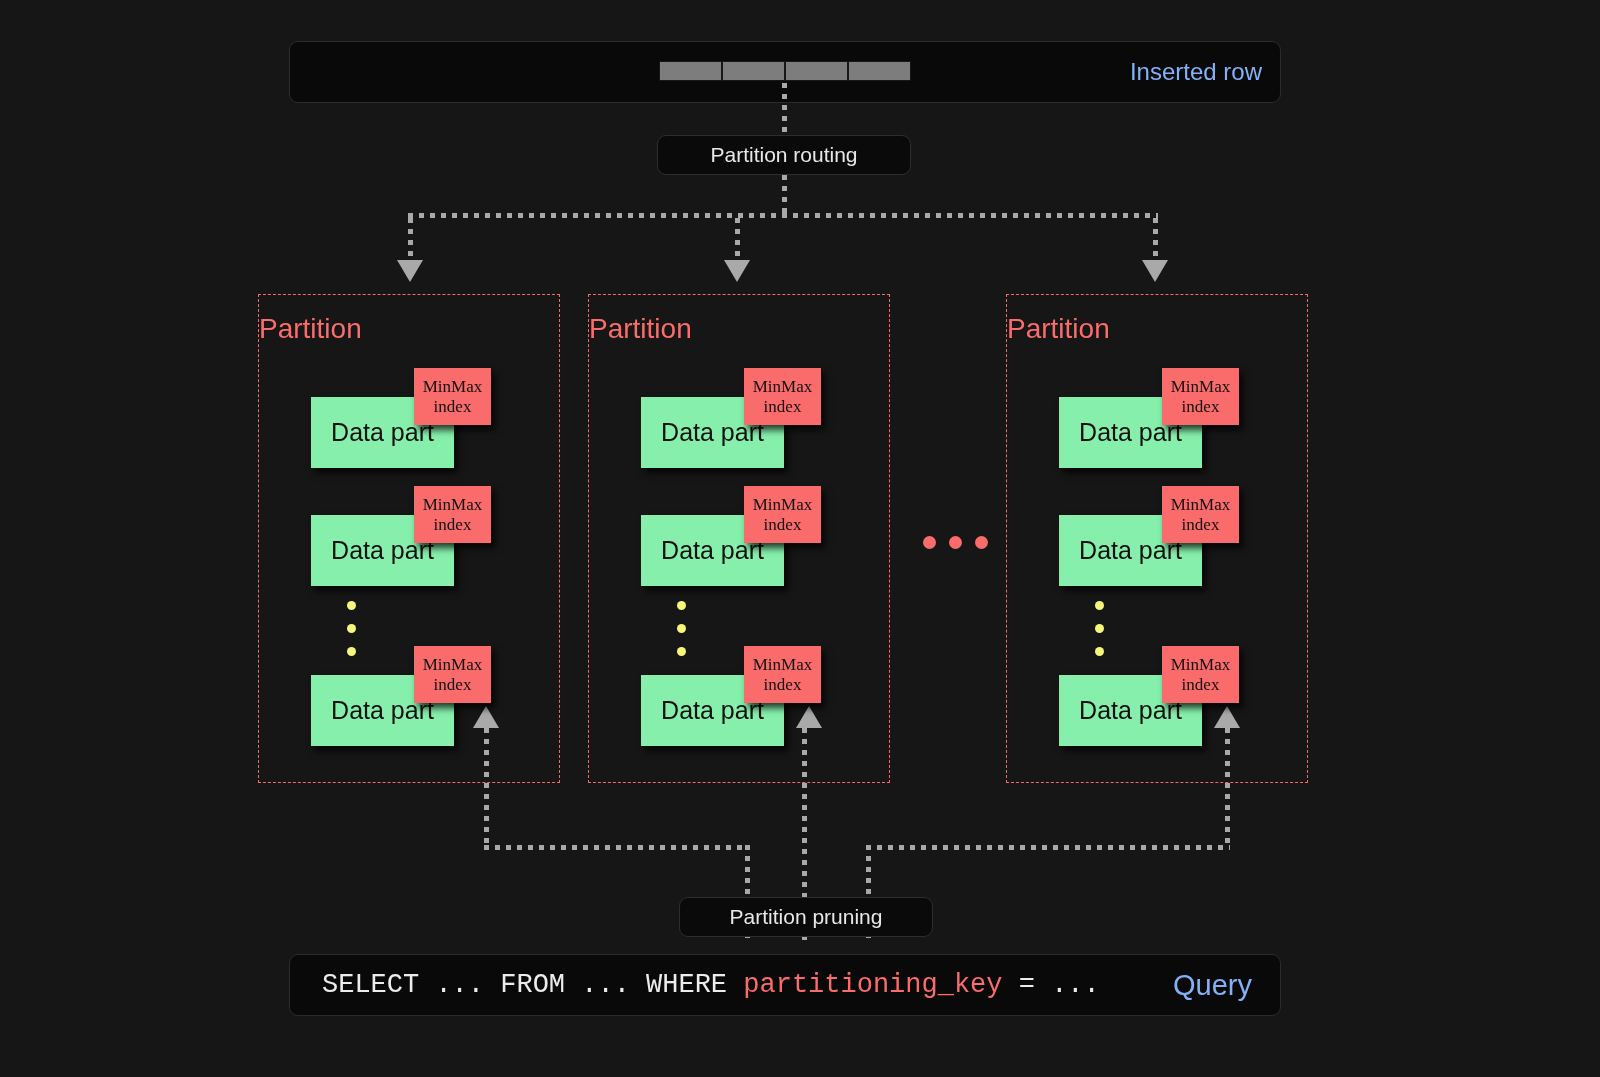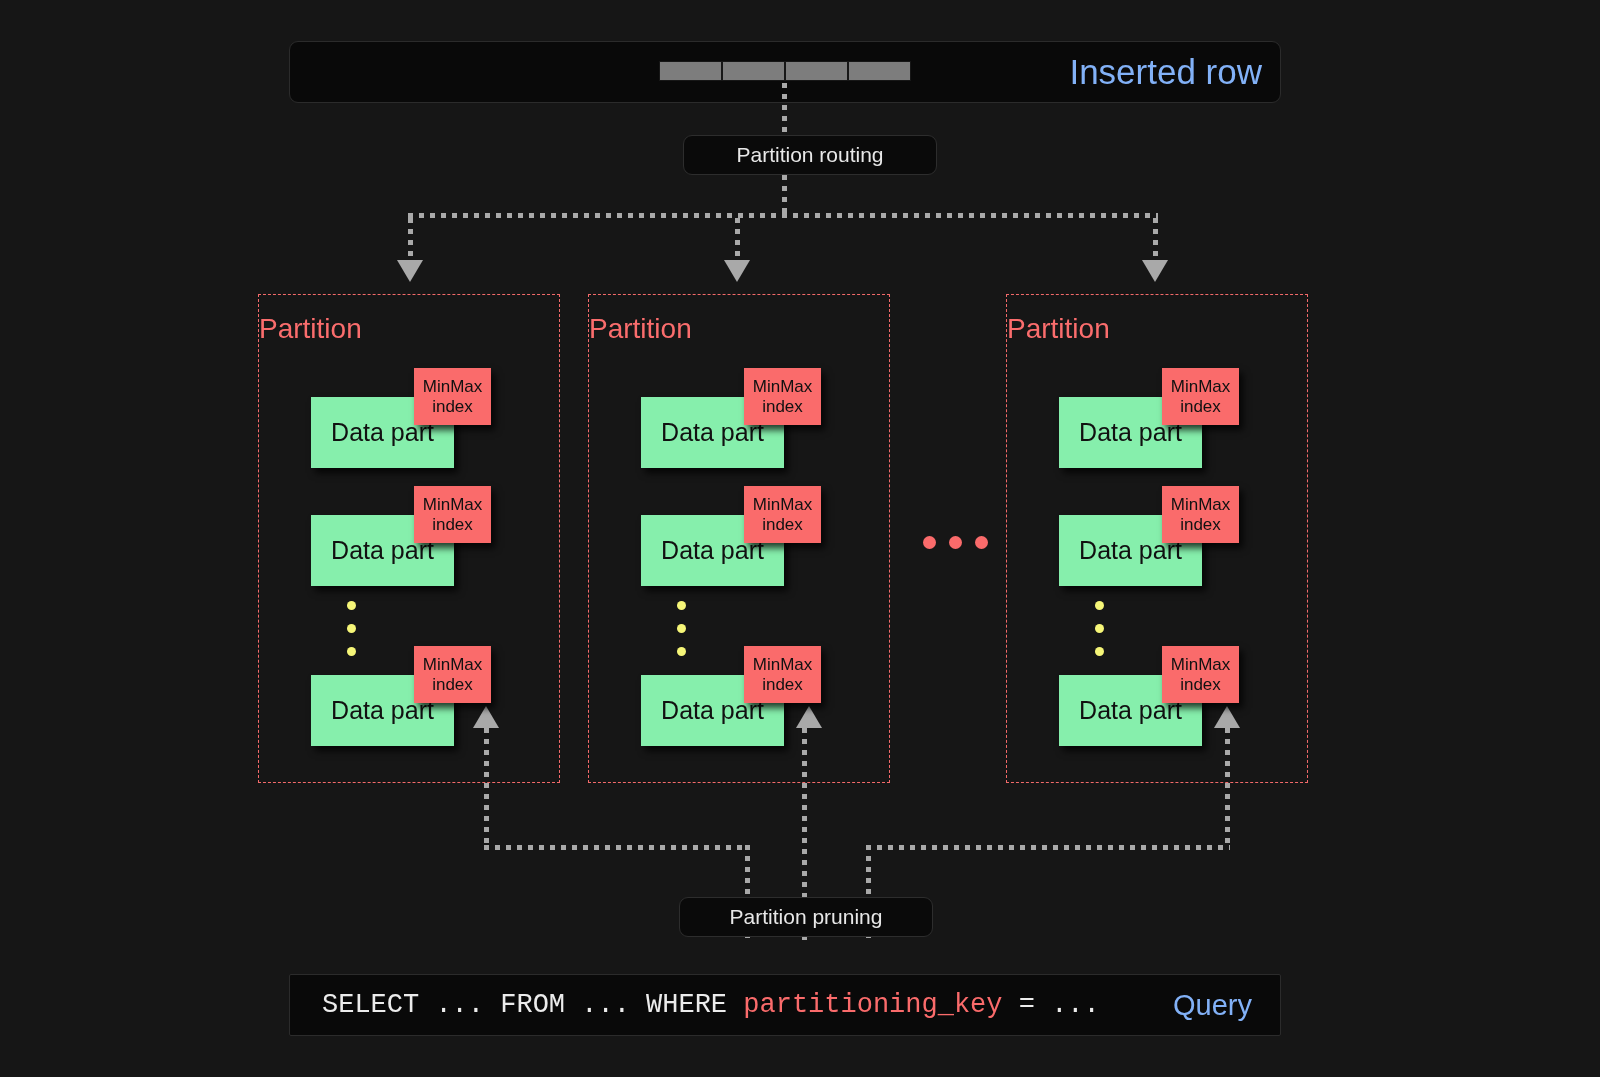--- a/index.html
+++ b/index.html
@@ -42,40 +42,40 @@
     background: #7d7d7d;
     border: 1px solid #171717;
     box-sizing: border-box;
   }
   #inserted-row-label {
     position: absolute;
     right: 18px;
     top: 50%;
     transform: translateY(-50%);
     color: #82b1f7;
-    font-size: 35px;
+    font-size: 24px;
     white-space: nowrap;
   }
 
   
   .pill {
     position: absolute;
     background: #0a0a0a;
     border: 1px solid #2d2d2d;
     border-radius: 9px;
     color: #e8e8e8;
     font-size: 21px;
     display: flex;
     align-items: center;
     justify-content: center;
     box-sizing: border-box;
     z-index: 6;
   }
   #partition-routing-box {
-    left: 683px;
+    left: 657px;
     top: 135px;
     width: 254px;
     height: 40px;
   }
   #partition-pruning-box {
     left: 679px;
     top: 877px;
     width: 254px;
     height: 40px;
     margin-top: 20px;
@@ -174,20 +174,21 @@
     color: #111;
     font-size: 17px;
     line-height: 1.15;
     text-align: center;
     display: flex;
     align-items: center;
     justify-content: center;
     box-shadow: 4px 5px 7px rgba(0,0,0,0.75);
     z-index: 5;
     box-sizing: border-box;
+    font-family: Liberation Serif, serif;
   }
 
   
   .vdots {
     position: absolute;
     left: 88px;
     top: 306px;
     display: flex;
     flex-direction: column;
     gap: 14px;
@@ -220,23 +221,22 @@
 
   
   #query-bar {
     position: absolute;
     left: 289px;
     top: 954px;
     width: 992px;
     height: 62px;
     background: #090909;
     border: 1px solid #2b2b2b;
-    border-radius: 2px;
-    box-sizing: border-box;
-    margin-top: 20px;
+    border-radius: 9px;
+    box-sizing: border-box;
   }
   #query-text {
     position: absolute;
     left: 32px;
     top: 50%;
     transform: translateY(-50%);
     font-family: "Liberation Mono", "DejaVu Sans Mono", monospace;
     font-size: 27px;
     color: #ececec;
     white-space: pre;

